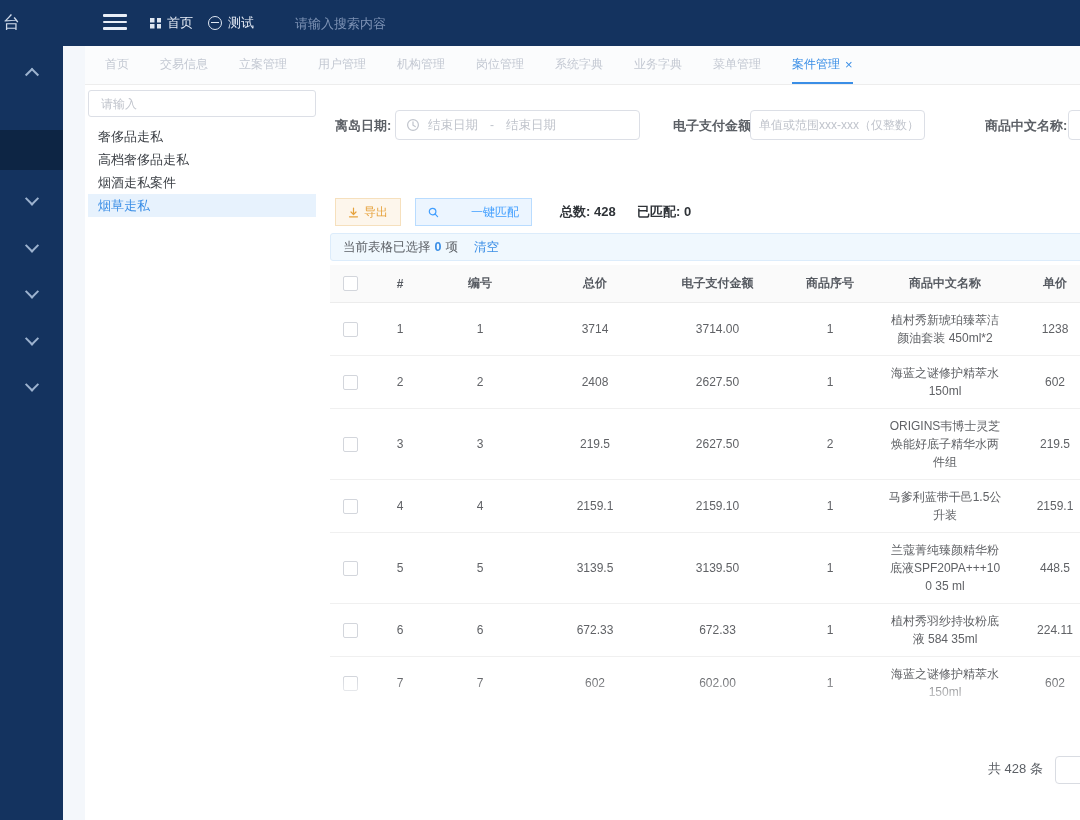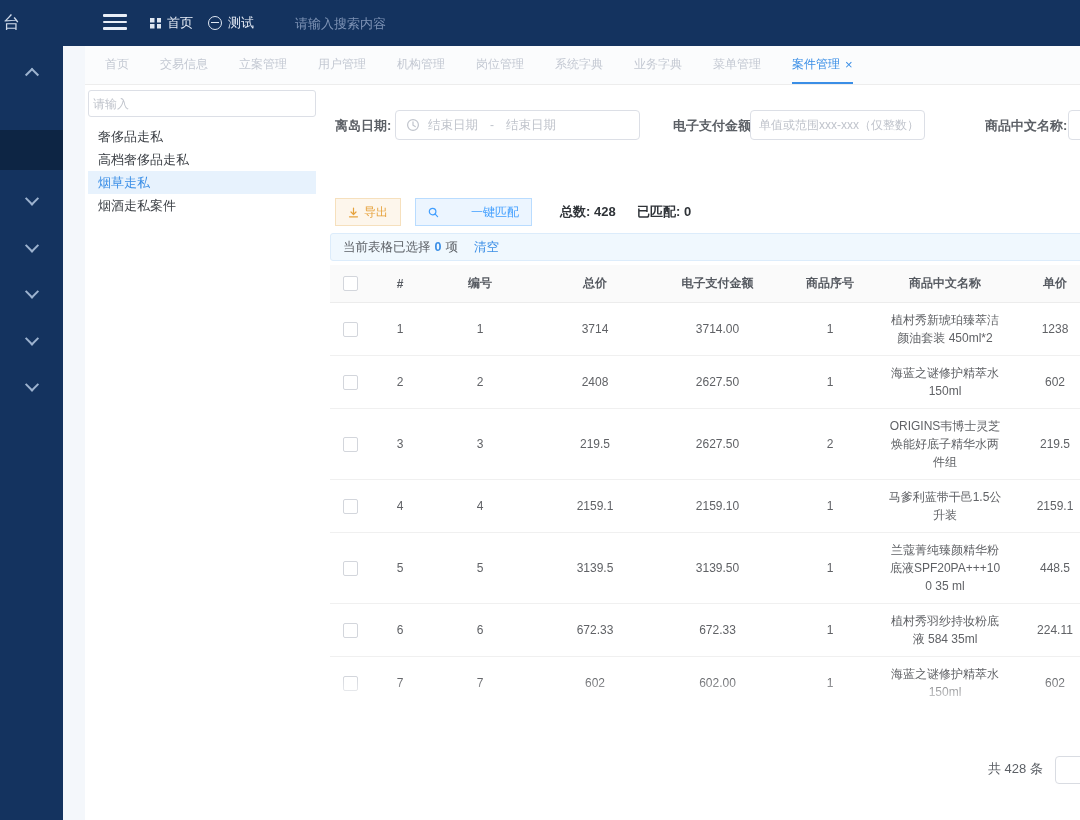--- a/index.html
+++ b/index.html
@@ -41,21 +41,21 @@
   .content{position:absolute;left:85px;top:46px;right:0;bottom:0;background:#ffffff;overflow:hidden;}
   
   .tabbar{position:absolute;left:0;top:0;right:0;height:38px;background:#fbfcfd;border-bottom:1px solid #ededed;
     display:flex;align-items:stretch;padding-left:20px;gap:31px;}
   .tab{display:flex;align-items:center;gap:5px;font-size:12px;color:#c3c8d2;cursor:pointer;border-bottom:2px solid transparent;}
   .tab.active{color:#3a8ee6;border-bottom-color:#3a8ee6;}
   .tab .close{font-size:13px;color:#3a8ee6;line-height:1;}
   
   .left-panel{position:absolute;left:3px;top:44px;width:228px;}
   .left-panel input{width:100%;box-sizing:border-box;height:27px;border:1px solid #dcdfe6;border-radius:3px;
-    padding:0 4px;font-size:12px;color:#606266;outline:none;font-family:"Liberation Sans","DejaVu Sans",sans-serif;}
+    padding:0 12px;font-size:12px;color:#606266;outline:none;font-family:"Liberation Sans","DejaVu Sans",sans-serif;}
   .left-panel input::placeholder{color:#c0c4cc;}
   .tree{margin-top:8px;}
   .tree-item{height:23px;line-height:23px;padding-left:10px;font-size:13px;color:#3c4046;cursor:pointer;}
   .tree-item.active{background:#e7f2fd;color:#3a8ee6;}
   
   .main{position:absolute;left:245px;top:56px;width:800px;height:720px;}
   
   .filters{position:absolute;left:0;top:8px;height:32px;width:800px;}
   .f-label{position:absolute;top:0;height:32px;line-height:32px;font-size:13px;color:#5c6066;font-weight:600;}
   .lbl-date{left:5px;}
@@ -187,22 +187,22 @@
         <span>案件管理</span>
         <span class="close">×</span>
       </div>
     </div>
 
   <div class="left-panel">
     <input type="text" placeholder="请输入" style="">
     <div class="tree" id="tree">
         <div class="tree-item">奢侈品走私</div>
         <div class="tree-item">高档奢侈品走私</div>
+        <div class="tree-item">烟酒走私案件</div>
         <div class="tree-item active">烟草走私</div>
-        <div class="tree-item">烟酒走私案件</div>
       </div>
   </div>
 
   <div class="main">
 
     <div class="filters">
       <span class="f-label lbl-date">离岛日期:</span>
       <div class="date-box">
         <svg class="ic" width="14" height="14" viewBox="0 0 14 14">
           <circle cx="7" cy="7" r="5.4" fill="none" stroke="#c0c4cc" stroke-width="1.2"></circle>

